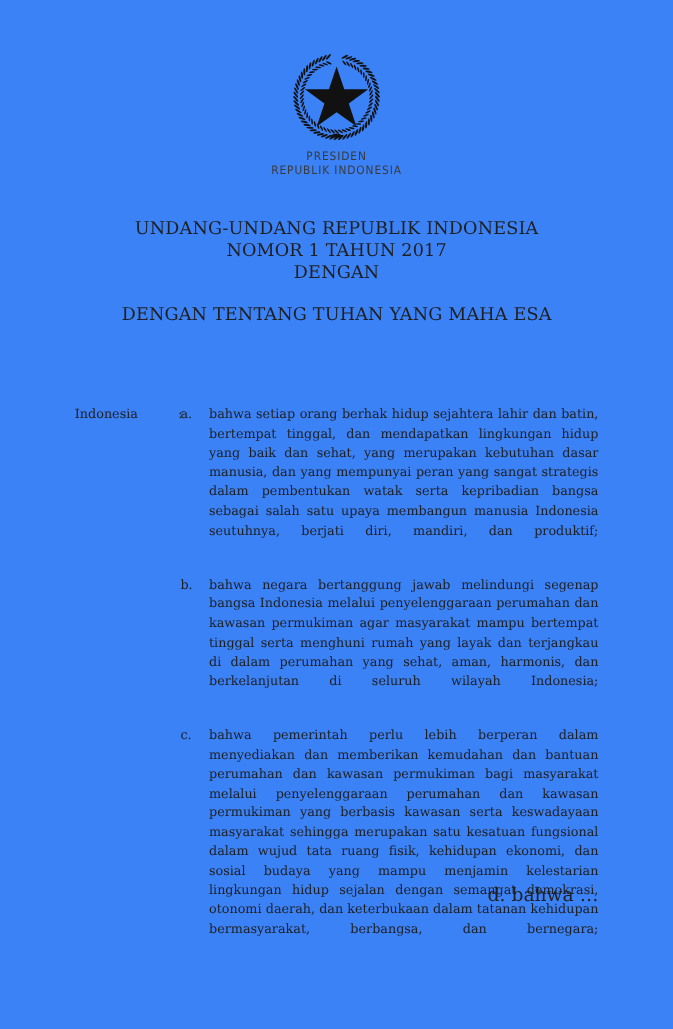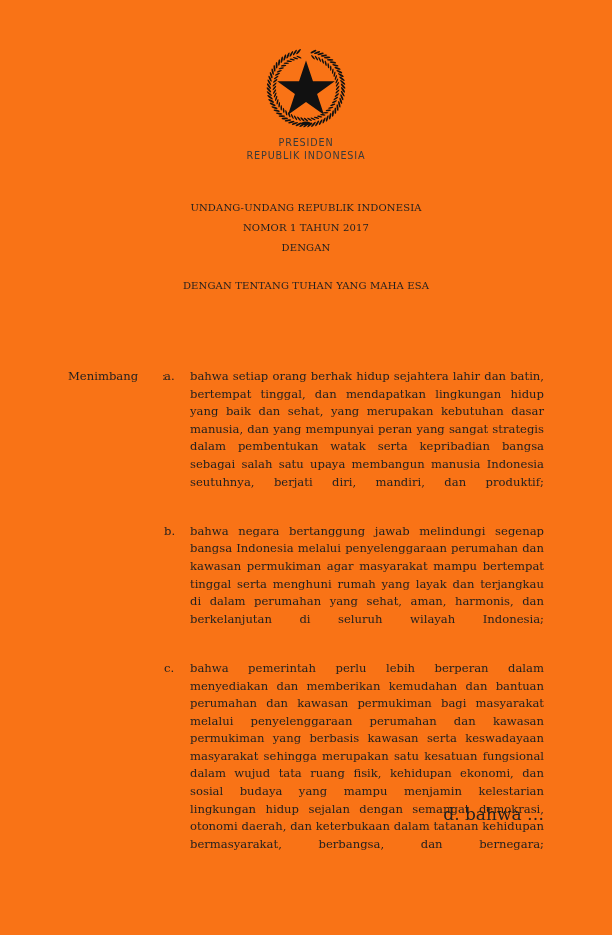--- a/index.html
+++ b/index.html
@@ -4,21 +4,21 @@
 <style>
   html, body {
     margin: 0;
     padding: 0;
     background: #ffffff;
   }
   .page {
     position: relative;
     width: 612px;
     height: 935px;
-    background: #f97316;
+    background: #3b82f6;
     overflow: hidden;
     font-family: "DejaVu Serif", "Liberation Serif", serif;
     color: #1f1f1f;
   }
 
   
   .emblem-block {
     position: absolute;
     left: 0;
     top: 44px;
@@ -43,21 +43,21 @@
 
   
   .title-block {
     position: absolute;
     left: 0;
     top: 198px;
     width: 612px;
     text-align: center;
   }
   .title-line {
-    font-size: 10px;
+    font-size: 16px;
     line-height: 20px;
     letter-spacing: 0.15px;
     white-space: nowrap;
   }
   .gap-line { height: 18px; }
   .gap-line-2 { height: 18px; }
 
   
   .considering {
     position: absolute;
@@ -262,21 +262,21 @@
     <div class="title-line">UNDANG-UNDANG REPUBLIK INDONESIA</div>
     <div class="title-line">NOMOR 1 TAHUN 2017</div>
     <div class="title-line">DENGAN</div>
     <div class="gap-line"></div>
     <div class="title-line">DENGAN TENTANG TUHAN YANG MAHA ESA</div>
     <div class="gap-line-2"></div>
   </div>
 
   <div class="considering">
     <div class="cons-head">
-      <span class="cons-label">Menimbang</span>
+      <span class="cons-label">Indonesia</span>
       <span class="cons-colon">:</span>
     </div>
 
     <div class="clause">
       <span class="clause-marker">a.</span>
       <div class="clause-text">bahwa setiap orang berhak hidup sejahtera lahir dan batin, bertempat tinggal, dan mendapatkan lingkungan hidup yang baik dan sehat, yang merupakan kebutuhan dasar manusia, dan yang mempunyai peran yang sangat strategis dalam pembentukan watak serta kepribadian bangsa sebagai salah satu upaya membangun manusia Indonesia seutuhnya, berjati diri, mandiri, dan produktif;</div>
     </div>
 
     <div class="clause">
       <span class="clause-marker">b.</span>

